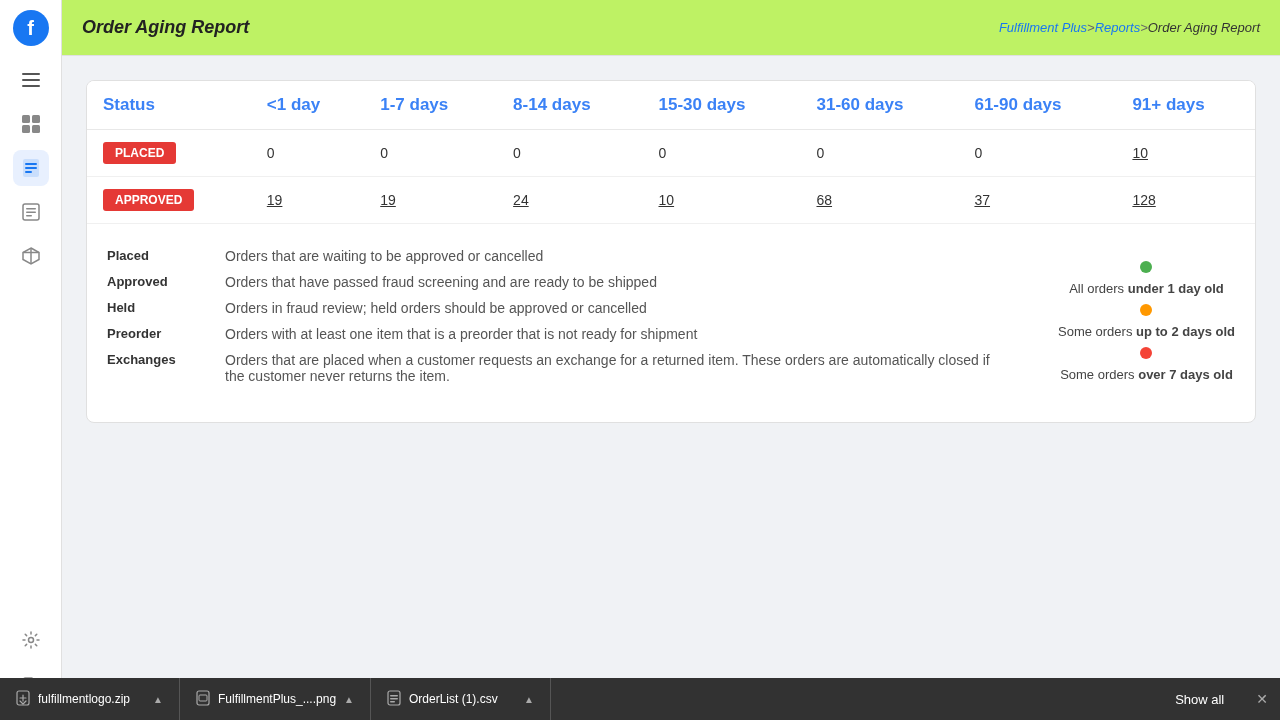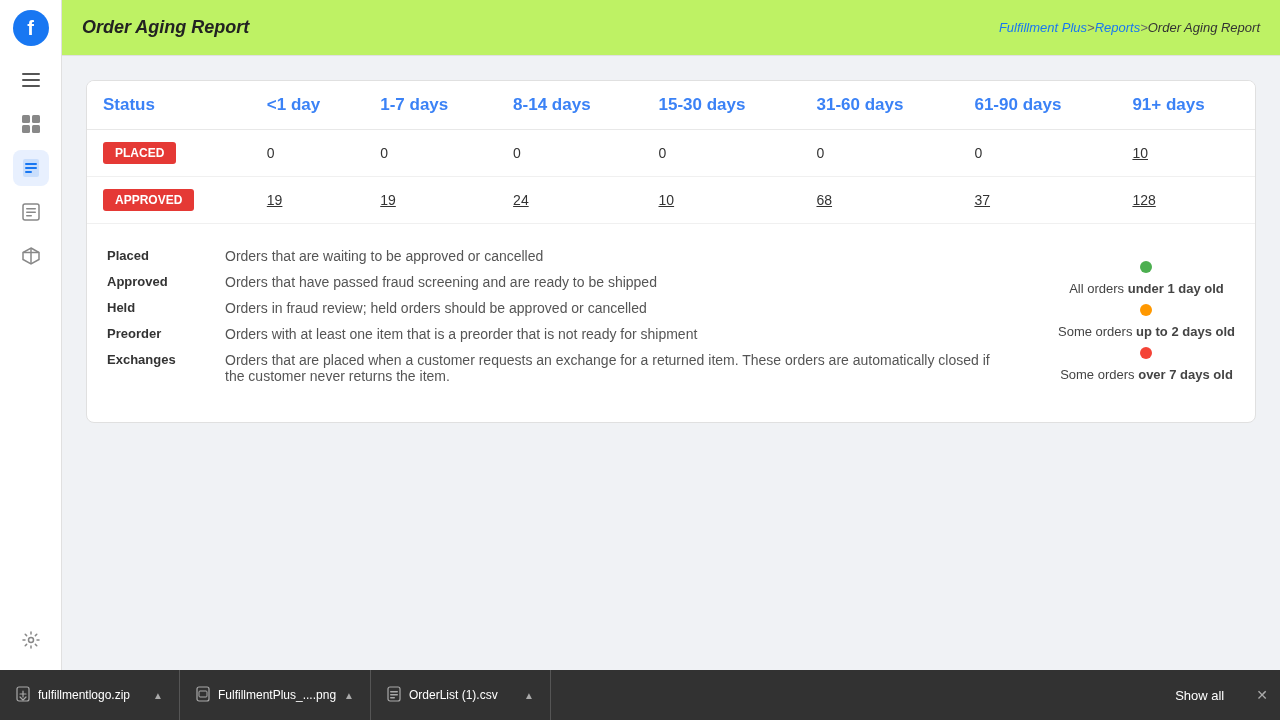--- a/index.html
+++ b/index.html
@@ -68,21 +68,21 @@
     .legend-term { font-weight: 700; font-size: 13px; color: #333; min-width: 70px; }
     .legend-desc { font-size: 14px; color: #555; margin-left: 40px; }
     .indicator-row { display: flex; align-items: center; gap: 8px; font-size: 13px; color: #444; flex-direction: column; }
     .dot { width: 12px; height: 12px; border-radius: 50%; flex-shrink: 0; }
     .dot-green { background: #4caf50; }
     .dot-orange { background: #ff9800; }
     .dot-red { background: #f44336; }
 
     
     .download-bar {
-      position: fixed; bottom: 0; left: 0; right: 0; height: 50px;
+      position: fixed; bottom: 0; left: 0; right: 0; height: 42px;
       background: #323232; display: flex; align-items: center; z-index: 200;
     }
     .download-item {
       display: flex; align-items: center; gap: 8px; padding: 0 16px; height: 100%;
       border-right: 1px solid #555; color: #fff; font-size: 12px; cursor: pointer;
       min-width: 180px;
     }
     .download-icon { font-size: 14px; color: #aaa; }
     .download-name { flex: 1; white-space: nowrap; overflow: hidden; text-overflow: ellipsis; max-width: 130px; }
     .chevron-up { font-size: 10px; color: #aaa; }

